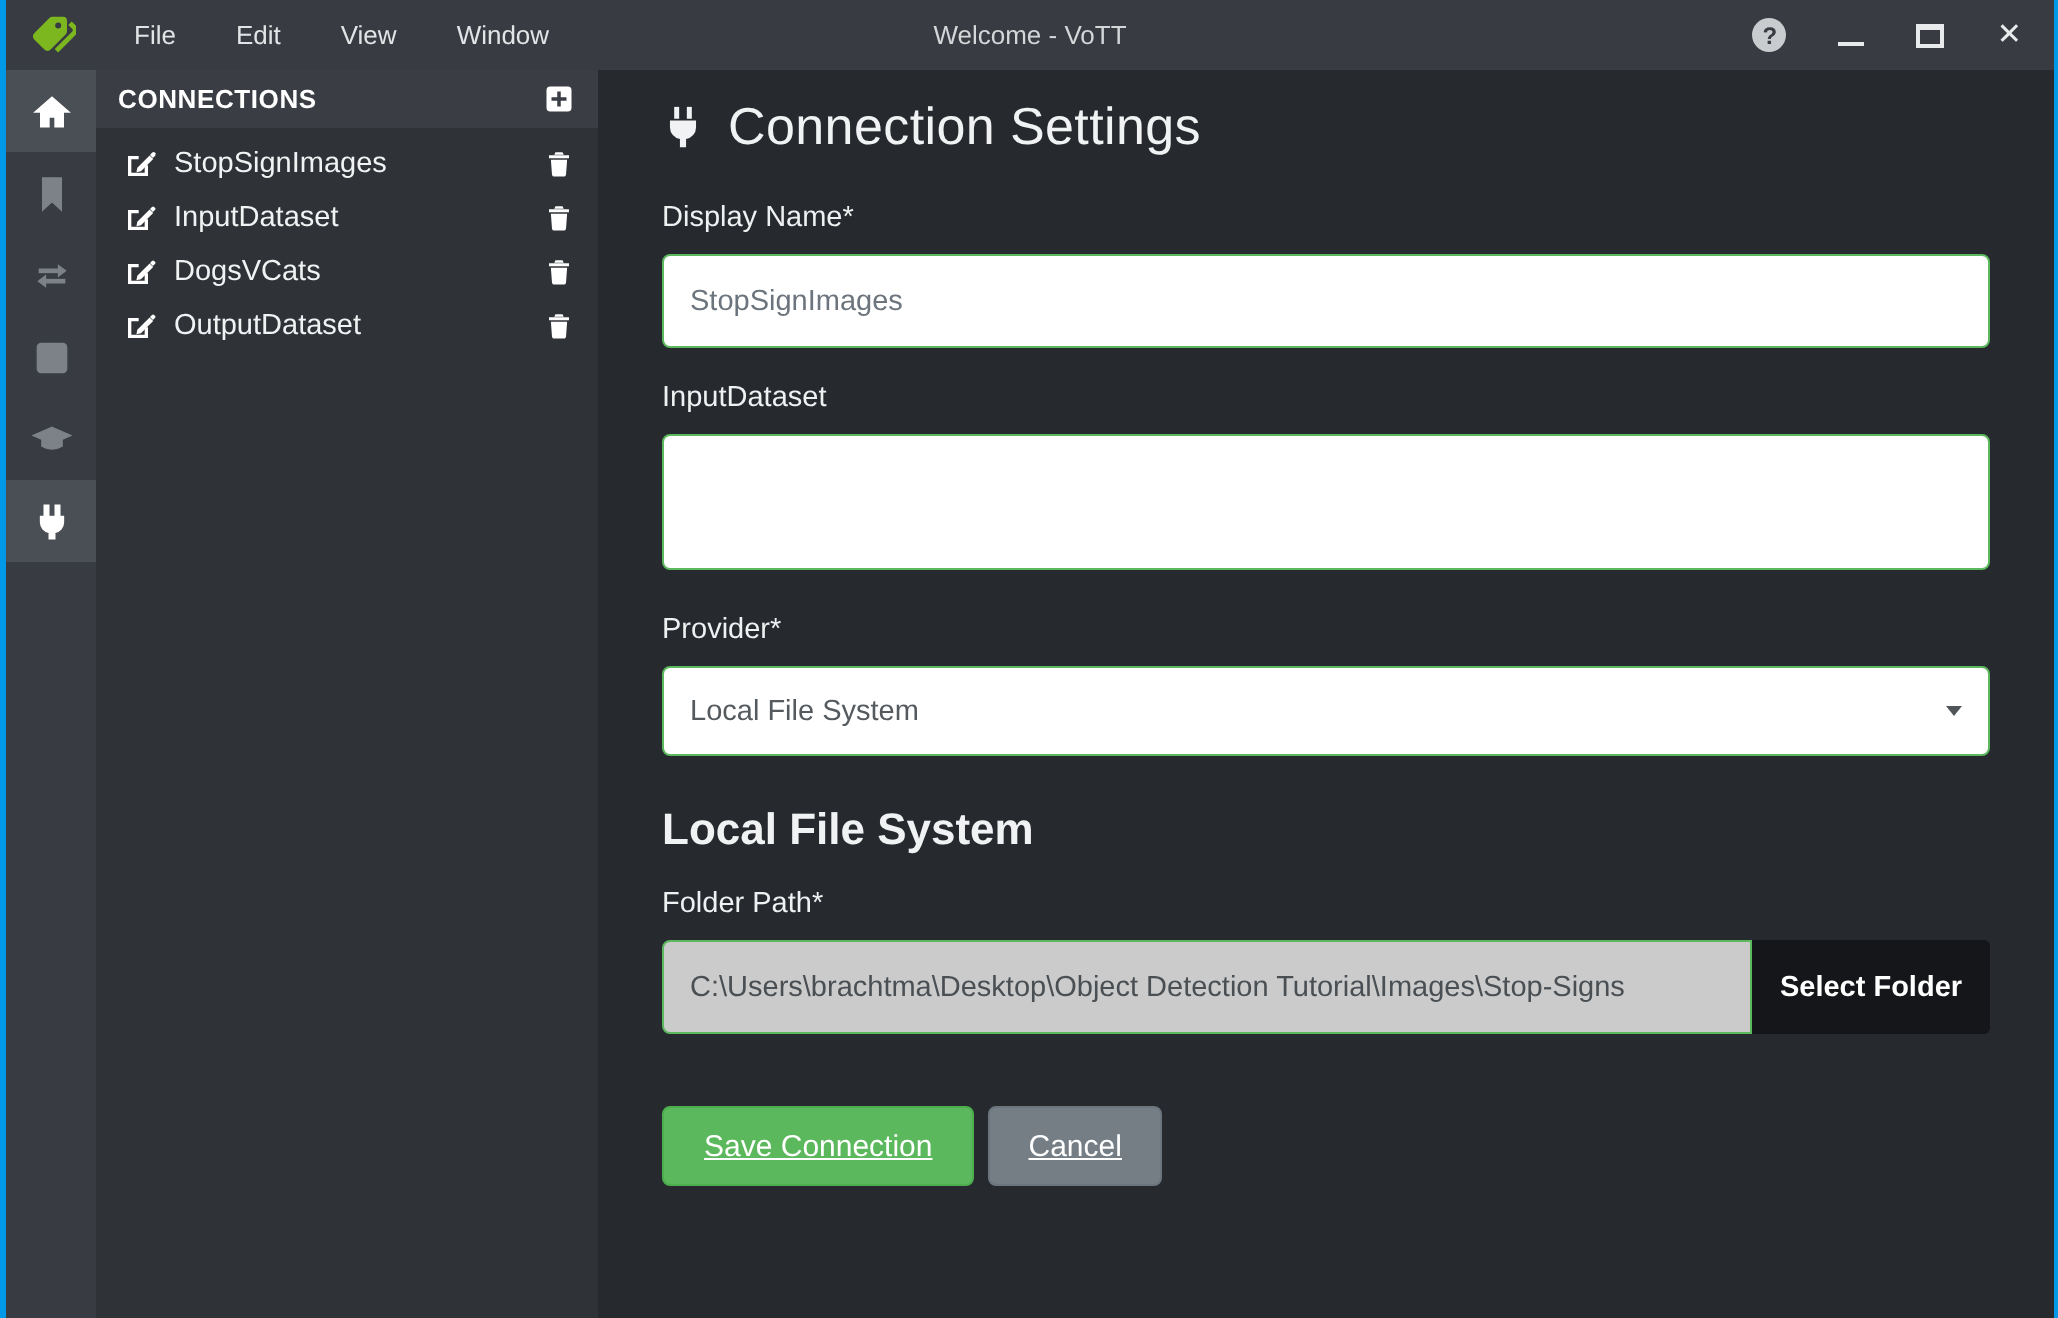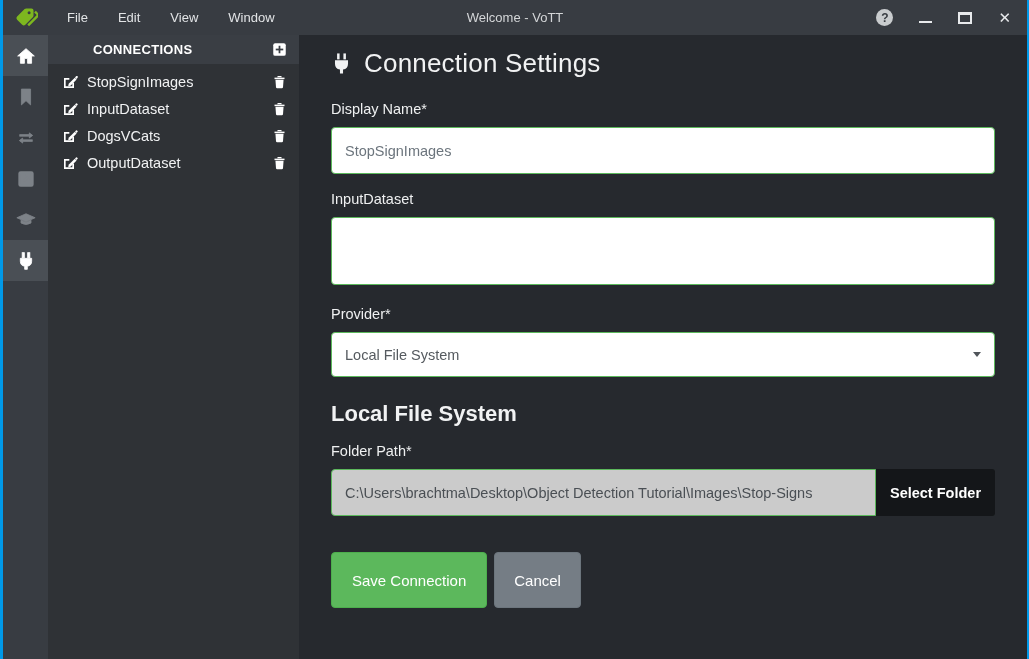--- a/index.html
+++ b/index.html
@@ -36,21 +36,21 @@
   .nav-item { height:41px; display:flex; align-items:center; justify-content:center; }
   .nav-item.active { background:#4a4f55; }
   .nav-item svg { width:20px; height:20px; fill:#7d8288; stroke:#7d8288; }
   .nav-item.active svg { fill:#ffffff; stroke:#ffffff; }
   
   .connections-panel { width:251px; background:#2f3236; display:flex; flex-direction:column; }
   .panel-header {
     height:29px; background:#3a3e44; display:flex; align-items:center;
     padding:0 12px 0 11px;
   }
-  .panel-header-title { font-size:13px; font-weight:bold; color:#ffffff; letter-spacing:.3px;margin-left:34px; }
+  .panel-header-title { font-size:13px; font-weight:bold; color:#ffffff; letter-spacing:.3px; }
   .panel-add { margin-left:auto; display:flex; }
   .connection-list { padding-top:4px; }
   .connection-item { height:27px; display:flex; align-items:center; padding:0 12px 0 14px; }
   .connection-item .edit-ic { display:flex; margin-right:9px; }
   .connection-item .conn-name { font-size:14.5px; color:#f1f2f3; flex:1; }
   .connection-item .trash-ic { display:flex; }
   
   .main { flex:1; background:#26292e; padding:13px 0 0 31px; }
   .page-title { display:flex; align-items:center; gap:11px; margin-bottom:22px; }
   .page-title svg { width:23px; height:23px; fill:#f1f2f3; }
@@ -85,22 +85,23 @@
     border-radius:4px 0 0 4px; padding:0 13px; font-size:14.5px; color:#4a4f54;
     font-family:"Liberation Sans","DejaVu Sans",sans-serif; outline:none;
   }
   .select-folder-btn {
     width:119px; height:47px; background:#141619; color:#ffffff; border:none;
     font-size:14.5px; font-weight:bold; border-radius:0 3px 3px 0; cursor:pointer;
     font-family:"Liberation Sans","DejaVu Sans",sans-serif;
   }
   .buttons-row { margin-top:36px; display:flex; gap:7px; }
   .btn {
-    height:56px; border-radius:4px; font-size:15px; color:#ffffff; cursor:pointer;
+    height:40px; border-radius:4px; font-size:15px; color:#ffffff; cursor:pointer;
     font-family:"Liberation Sans","DejaVu Sans",sans-serif;
+    text-decoration:underline;
   }
   .btn-save { background:#5cb85c; border:1px solid #4cae4c; padding:0 20px; }
   .btn-cancel { background:#757d85; border:1px solid #6c757d; padding:0 19px; }
   .ic { display:block; }
 </style>
 </head>
 <body>
 
 <div class="window">
 

